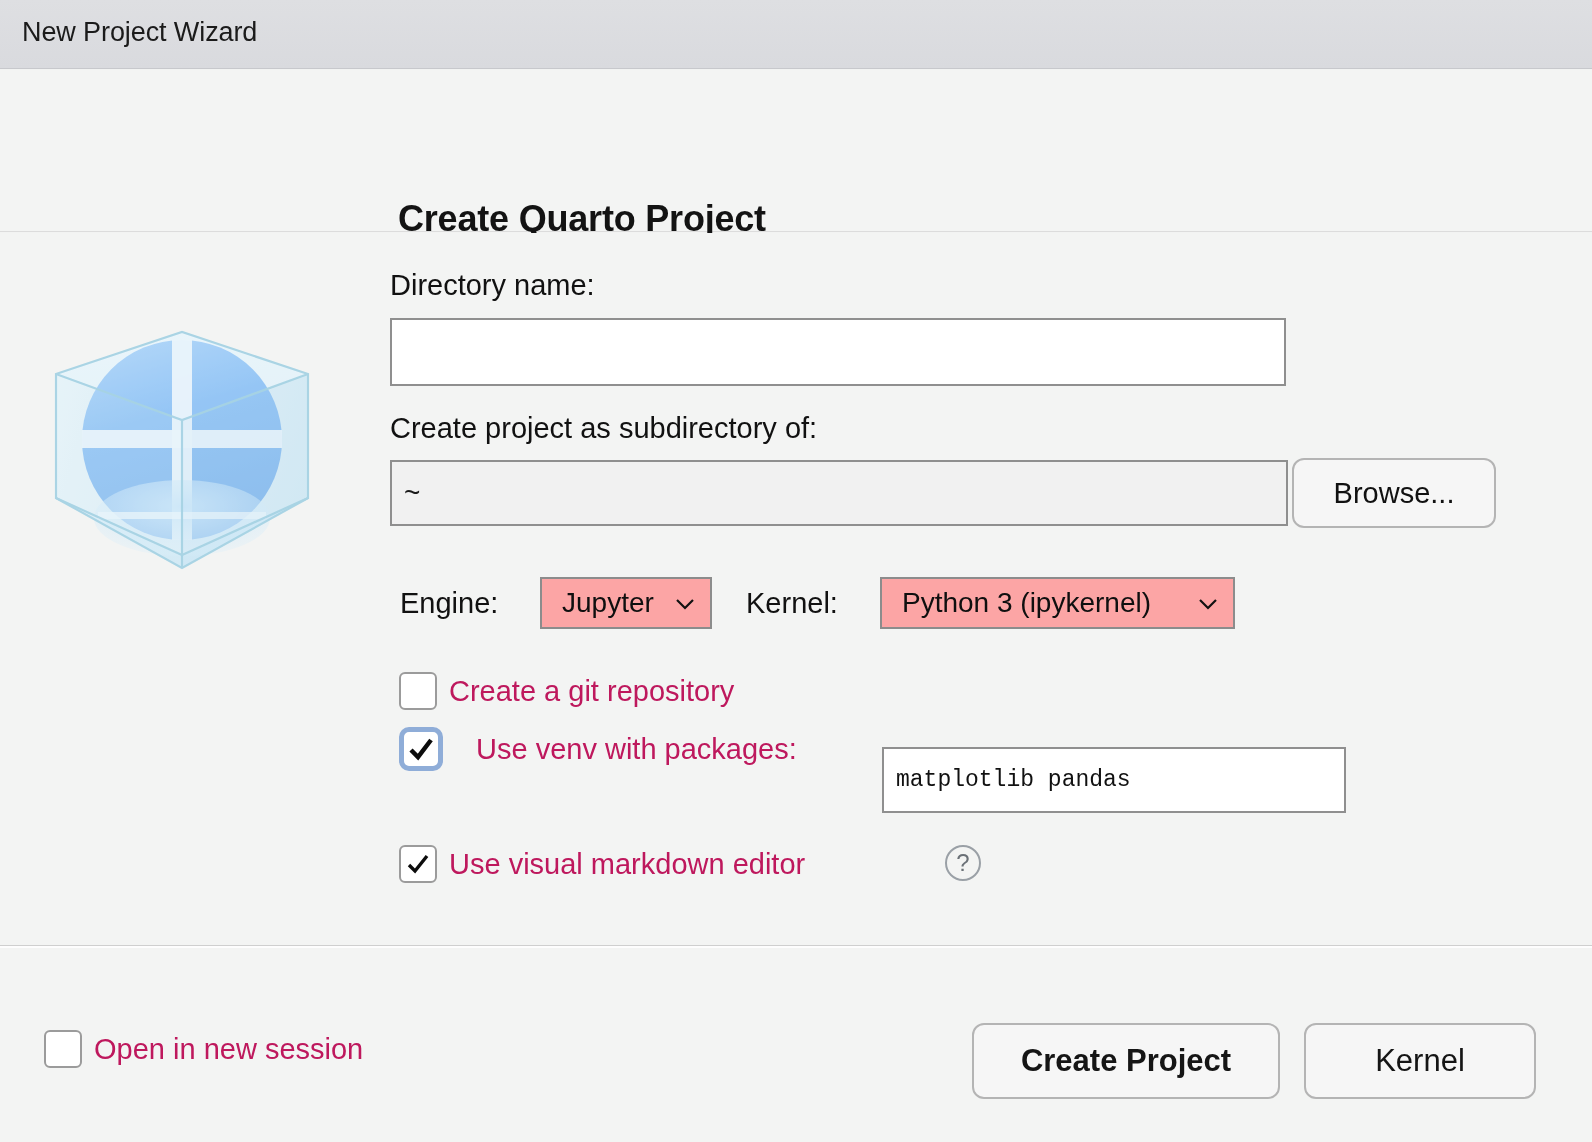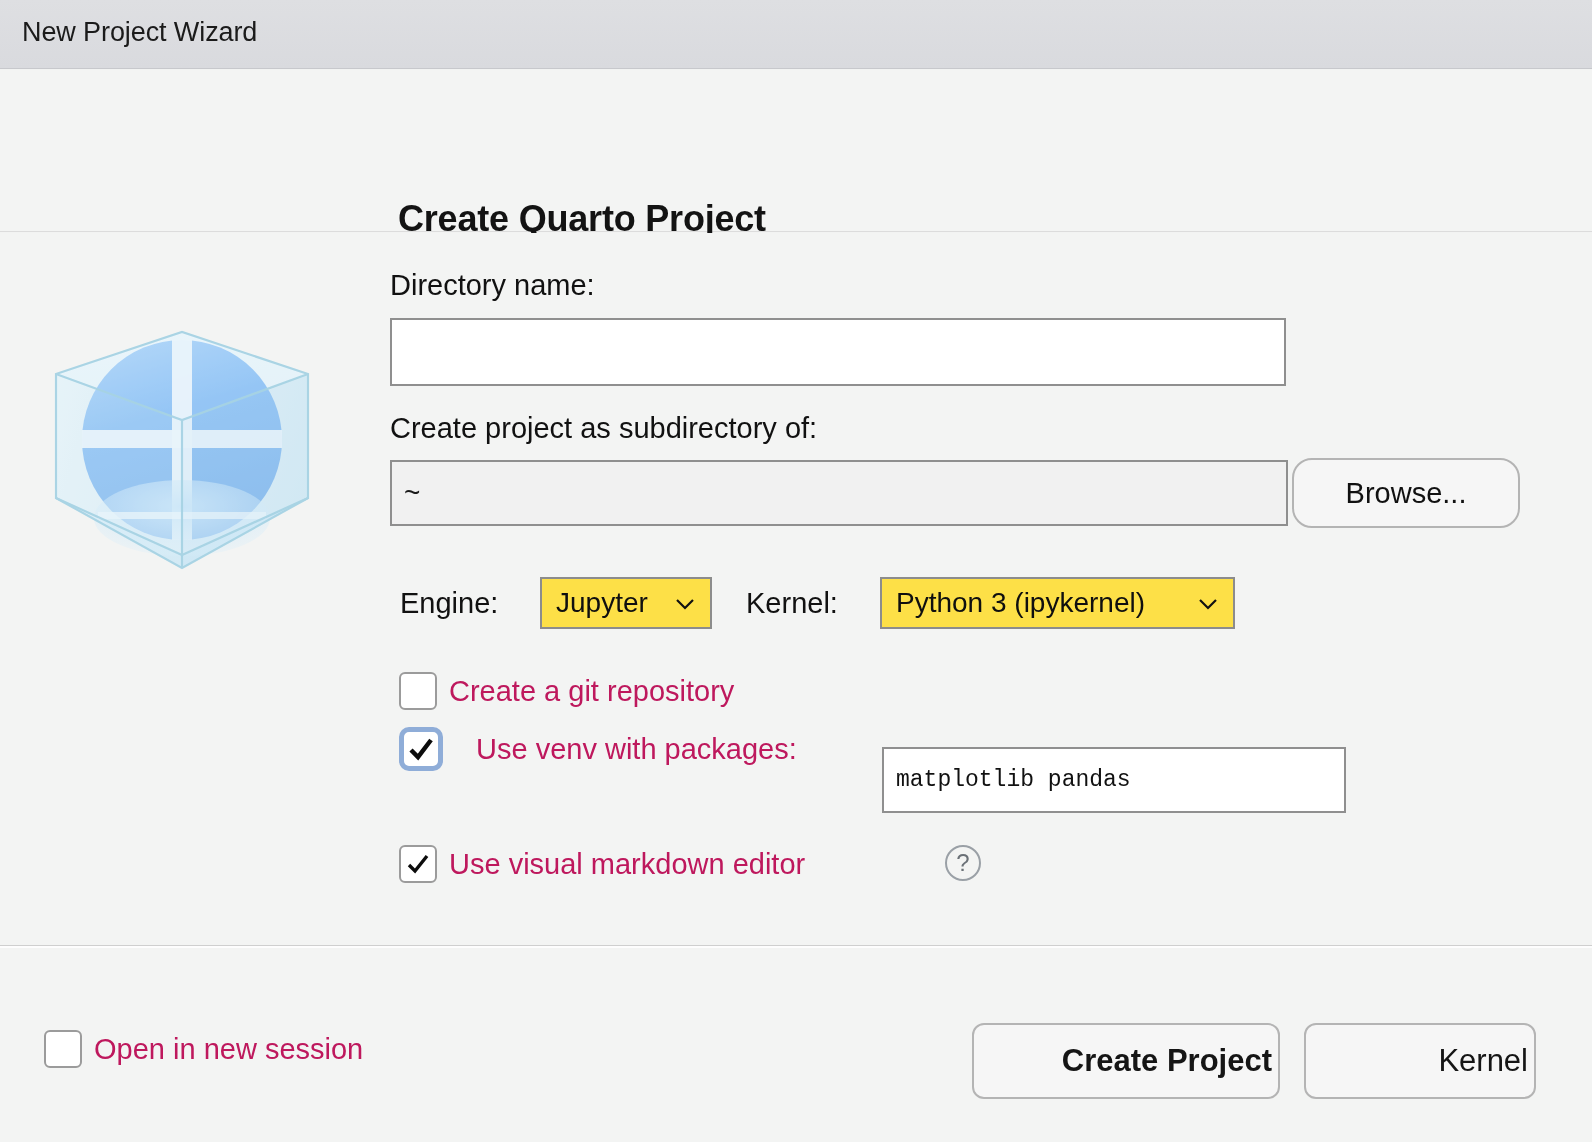--- a/index.html
+++ b/index.html
@@ -132,49 +132,49 @@
     left: 390px; top: 460px;
     width: 898px; height: 66px;
     background: #f1f1f1;
     border: 2px solid #8f8f8f;
     color: #1a1a1a;
     font-size: 28px;
   }
   .browse-button {
     position: absolute;
     left: 1292px; top: 458px;
-    width: 228px; height: 70px;
+    width: 204px; height: 70px;
     background: #f6f6f6;
     border: 2px solid #b4b4b4;
-    border-radius: 20px;
+    border-radius: 12px;
     font-family: "Liberation Sans", sans-serif;
     font-size: 29px;
     color: #111111;
     cursor: pointer;
   }
 
   
   .inline-label {
     position: absolute;
     font-size: 29px;
     color: #111111;
     white-space: nowrap;
   }
   .lbl-engine { left: 400px; top: 587px; }
   .lbl-kernel { left: 746px; top: 587px; }
 
   .select-box {
     position: absolute;
     box-sizing: border-box;
-    background: #fde047;
+    background: #fca5a5;
     border: 2px solid #8c8c8c;
     height: 52px;
     display: flex;
     align-items: center;
-    padding: 0 12px 0 14px;
+    padding: 0 12px 0 20px;
     font-size: 28px;
     color: #0f0f0f;
     cursor: pointer;
     white-space: nowrap;
   }
   .sel-engine { left: 540px; top: 577px; width: 172px; }
   .sel-kernel { left: 880px; top: 577px; width: 355px; }
   .select-box .sel-value { flex: 1 1 auto; }
   .chevron {
     flex: 0 0 auto;
@@ -278,21 +278,20 @@
   .btn {
     position: absolute;
     box-sizing: border-box;
     background: #f6f6f6;
     border: 2px solid #b4b4b4;
     border-radius: 12px;
     font-family: "Liberation Sans", sans-serif;
     font-size: 31px;
     color: #151515;
     cursor: pointer;
-    text-align: right;
   }
   .btn-create {
     left: 972px; top: 1023px;
     width: 308px; height: 76px;
     font-weight: bold;
   }
   .btn-cancel {
     left: 1304px; top: 1023px;
     width: 232px; height: 76px;
   }

